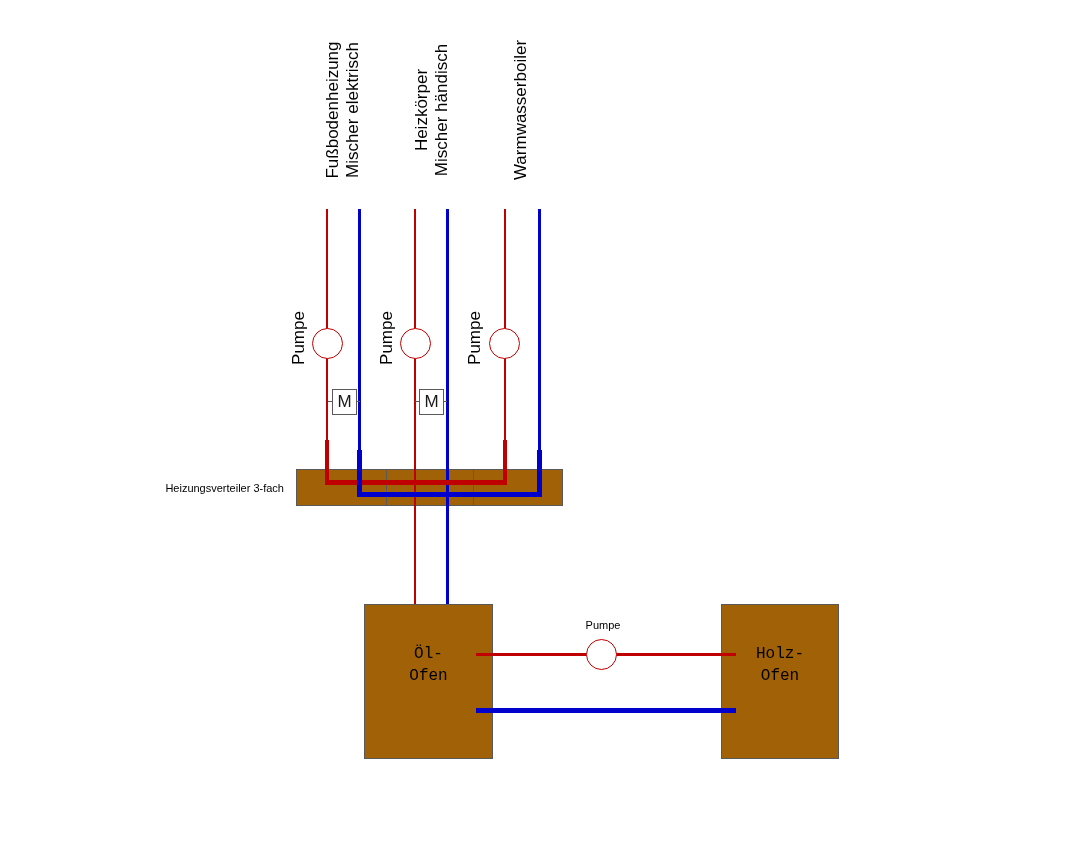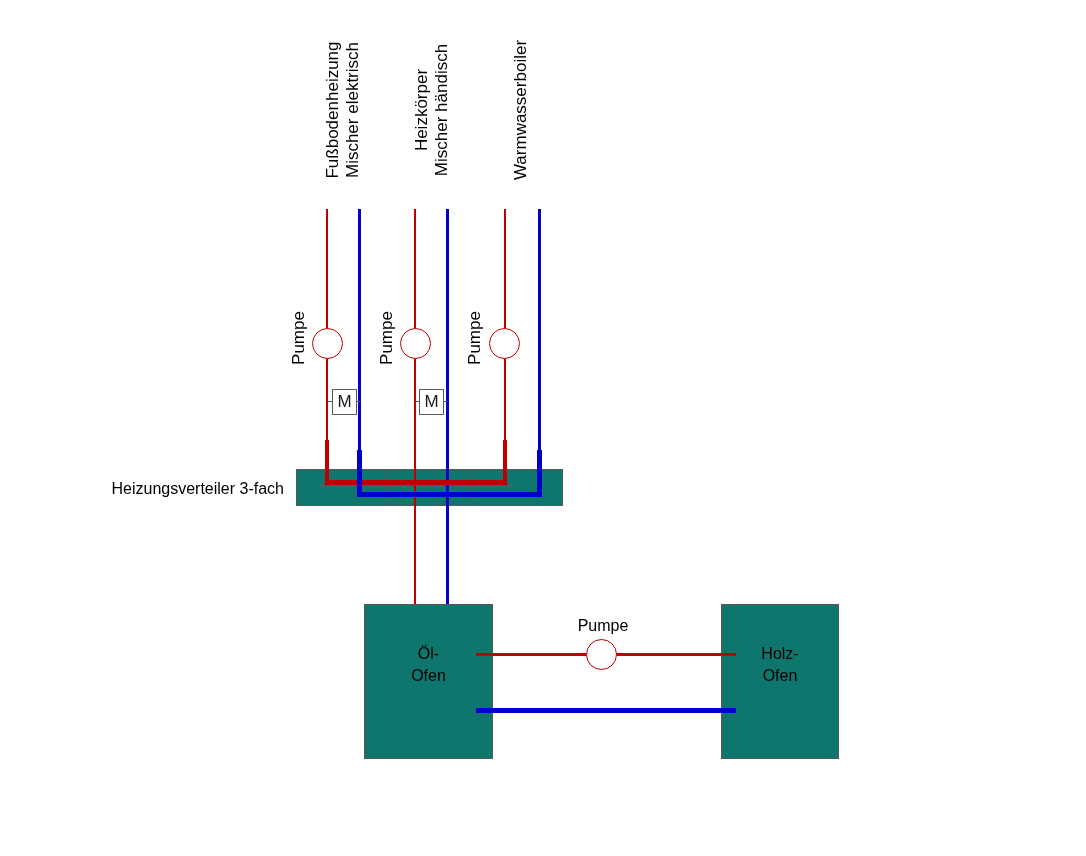--- a/index.html
+++ b/index.html
@@ -14,27 +14,27 @@
   .bus-blue{position:absolute;height:5px;background:var(--return-blue,#0000cd);}
   .hpipe-red{position:absolute;height:3px;background:var(--supply-red,#c00000);}
   .hpipe-blue{position:absolute;height:5px;background:var(--return-blue,#0000cd);}
   
   .pump{position:absolute;width:31px;height:31px;border:1.5px solid var(--supply-red,#c00000);
         border-radius:50%;background:#ffffff;box-sizing:border-box;}
   .mixer{position:absolute;width:25px;height:26px;border:1px solid var(--box-border,#595959);
          background:#ffffff;box-sizing:border-box;font-size:17px;line-height:24px;
          text-align:center;color:#1a1a1a;}
   .tick{position:absolute;height:1px;background:var(--box-border,#595959);}
-  .gbox{position:absolute;border:1px solid var(--box-border,#595959);background:#0f766e;
-        box-sizing:border-box;}
+  .gbox{position:absolute;border:1px solid var(--box-border,#595959);background:#a16207;
+        box-sizing:border-box;font-family:Liberation Mono, monospace;}
   .divider{position:absolute;top:0;bottom:0;width:1px;background:var(--box-border,#595959);}
   
   .vlabel{position:absolute;transform:translate(-50%,-50%) rotate(-90deg);
           white-space:pre-line;text-align:center;font-size:17px;line-height:20px;}
-  .hlabel{position:absolute;font-size:16px;line-height:19px;}
+  .hlabel{position:absolute;font-size:11px;line-height:19px;}
   .boxlabel{position:absolute;left:0;right:0;text-align:center;white-space:pre-line;
             font-size:16px;line-height:22px;}
 </style>
 </head>
 <body>
 
 <div id="canvas">
 
   <div class="vlabel" style="left:343px;top:110px;">Fußbodenheizung
 Mischer elektrisch</div>

